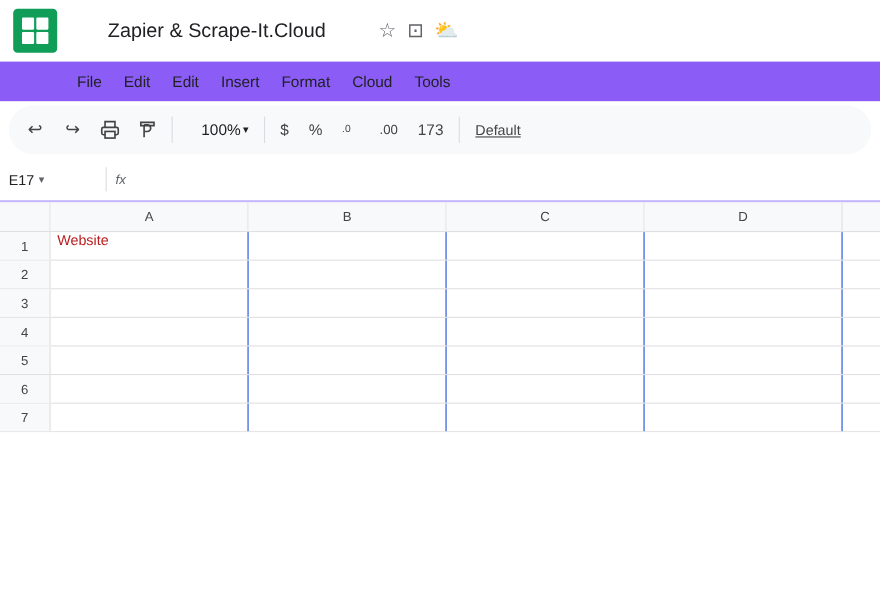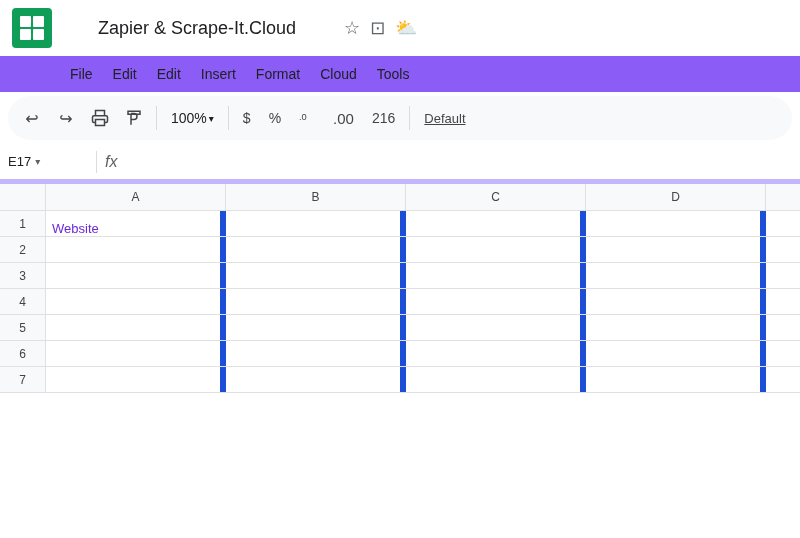--- a/index.html
+++ b/index.html
@@ -109,20 +109,21 @@
       display: flex;
       align-items: center;
       padding: 0 8px;
       height: 28px;
       border: none;
       background: transparent;
       font-size: 14px;
       color: #202124;
       cursor: pointer;
       border-radius: 4px;
+      margin-left: 12px;
     }
     .currency-btn {
       padding: 0 8px;
       height: 28px;
       font-size: 14px;
       color: #444;
       cursor: pointer;
       border-radius: 4px;
       border: none;
       background: transparent;
@@ -133,21 +134,21 @@
       color: #444;
       white-space: nowrap;
       text-decoration: underline;
     }
 
     
     .formula-bar {
       display: flex;
       align-items: center;
       height: 40px;
-      border-bottom: 5px solid #c4b5fd;
+      border-bottom: 2px solid #c4b5fd;
       padding: 0 8px;
     }
     .cell-ref {
       width: 80px;
       display: flex;
       align-items: center;
       font-size: 13px;
       color: #202124;
     }
     .cell-ref-text {
@@ -158,21 +159,21 @@
       font-size: 10px;
       color: #5f6368;
     }
     .formula-divider {
       width: 1px;
       height: 22px;
       background: #dadce0;
       margin: 0 8px;
     }
     .fx-label {
-      font-size: 16px;
+      font-size: 12px;
       color: #5f6368;
       font-style: italic;
       margin-right: 2px;
     }
 
     
     .spreadsheet {
       flex: 1;
       overflow: hidden;
     }
@@ -219,26 +220,26 @@
       display: flex;
       align-items: center;
       justify-content: center;
       font-size: 12px;
       color: #444;
       border-right: 1px solid #e0e0e0;
       background: #f8f9fa;
     }
     .cell {
       height: 25px;
-      border-right: 6px solid #1d4ed8;
+      border-right: 1px solid #1d4ed8;
       font-size: 13px;
-      color: #6d28d9;
+      color: #b91c1c;
       padding: 0 4px;
       display: flex;
-      align-items: flex-end;
+      align-items: flex-start;
       cursor: cell;
     }
     .cell-a1 {
       padding-left: 6px;
     }
   </style>
 </head>
 <body>
 
 <div class="title-bar">
@@ -291,22 +292,22 @@
     <span style="margin-left:2px;font-size:10px;">▾</span>
   </div>
   <div class="toolbar-divider"></div>
   <button class="currency-btn">$</button>
   <button class="currency-btn">%</button>
   <button class="currency-btn" style="font-size:12px;">
     <svg width="16" height="16" viewBox="0 0 24 24" fill="#444">
       <text x="0" y="16" font-size="14" font-family="Arial">.0</text>
     </svg>
   </button>
-  <button class="currency-btn" style="font-size:15px;">.00</button>
-  <button class="currency-btn">216</button>
+  <button class="currency-btn" style="font-size:12px;">.00</button>
+  <button class="currency-btn">173</button>
   <div class="toolbar-divider"></div>
   <div class="format-label">Default</div>
 </div>
 
 <div class="formula-bar">
   <div class="cell-ref">
     <span class="cell-ref-text">E17</span>
     <span class="cell-ref-arrow">▾</span>
   </div>
   <div class="formula-divider"></div>

